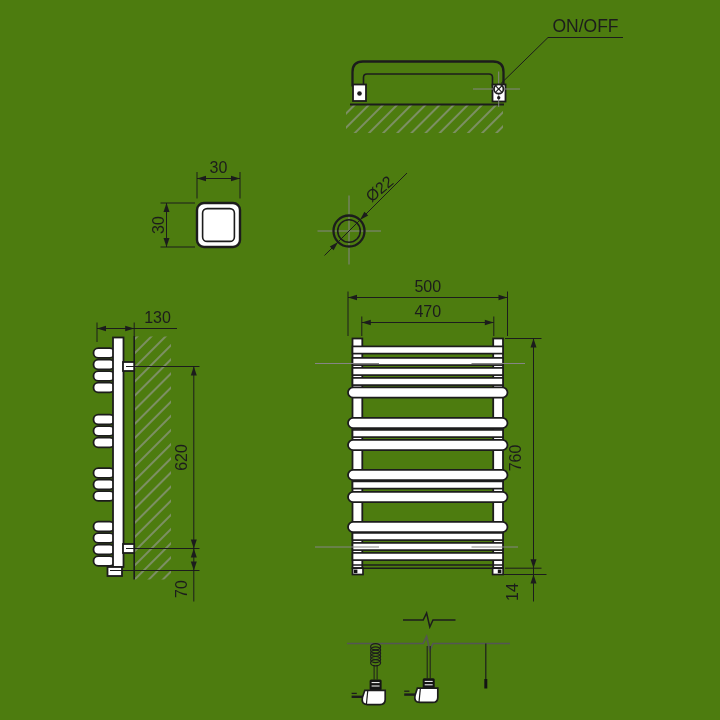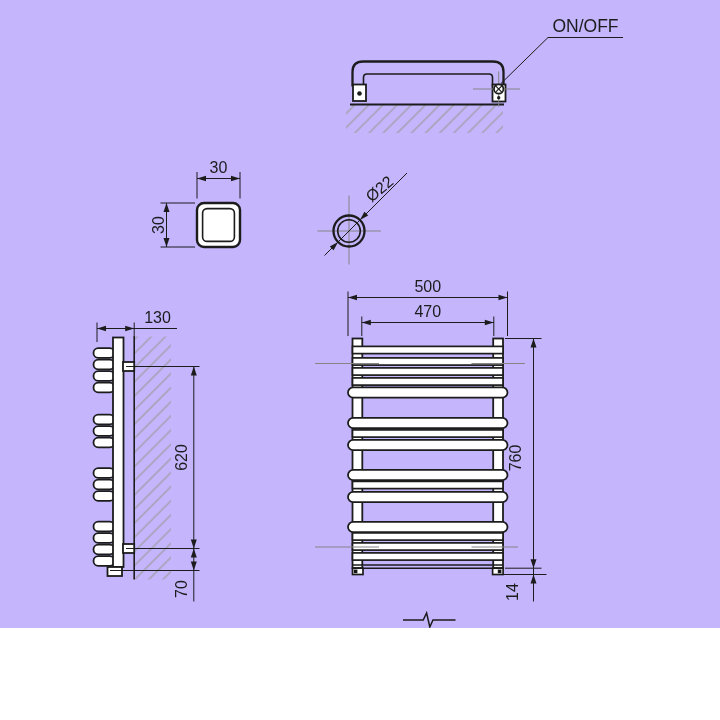--- a/index.html
+++ b/index.html
@@ -1,16 +1,16 @@
 <!DOCTYPE html>
 <html><head>
 <meta charset="utf-8">
 <style>
   html,body{margin:0;padding:0;background:#fff;}
-  .canvas{position:relative;width:720px;height:628px;background:#c4b5fd;overflow:hidden;
+  .canvas{position:relative;width:720px;height:720px;background:#4d7c0f;overflow:hidden;
           font-family:"Liberation Sans",sans-serif;}
   svg text{font-family:"Liberation Sans",sans-serif;font-size:16px;fill:#1c1c1c;}
   svg .t17{font-size:17.5px;}
   .o{fill:#fff;stroke:#1c1c1c;stroke-width:1.8;}
   .o17{fill:#fff;stroke:#1c1c1c;stroke-width:1.7;}
   .o2{fill:#fff;stroke:#1c1c1c;stroke-width:2.4;}
   .oi{fill:none;stroke:#1c1c1c;stroke-width:1.6;}
   .n{fill:none;stroke:#1c1c1c;stroke-width:1.8;}
   .n2{fill:none;stroke:#1c1c1c;stroke-width:2.3;}
   .n15{fill:none;stroke:#1c1c1c;stroke-width:1.5;}

